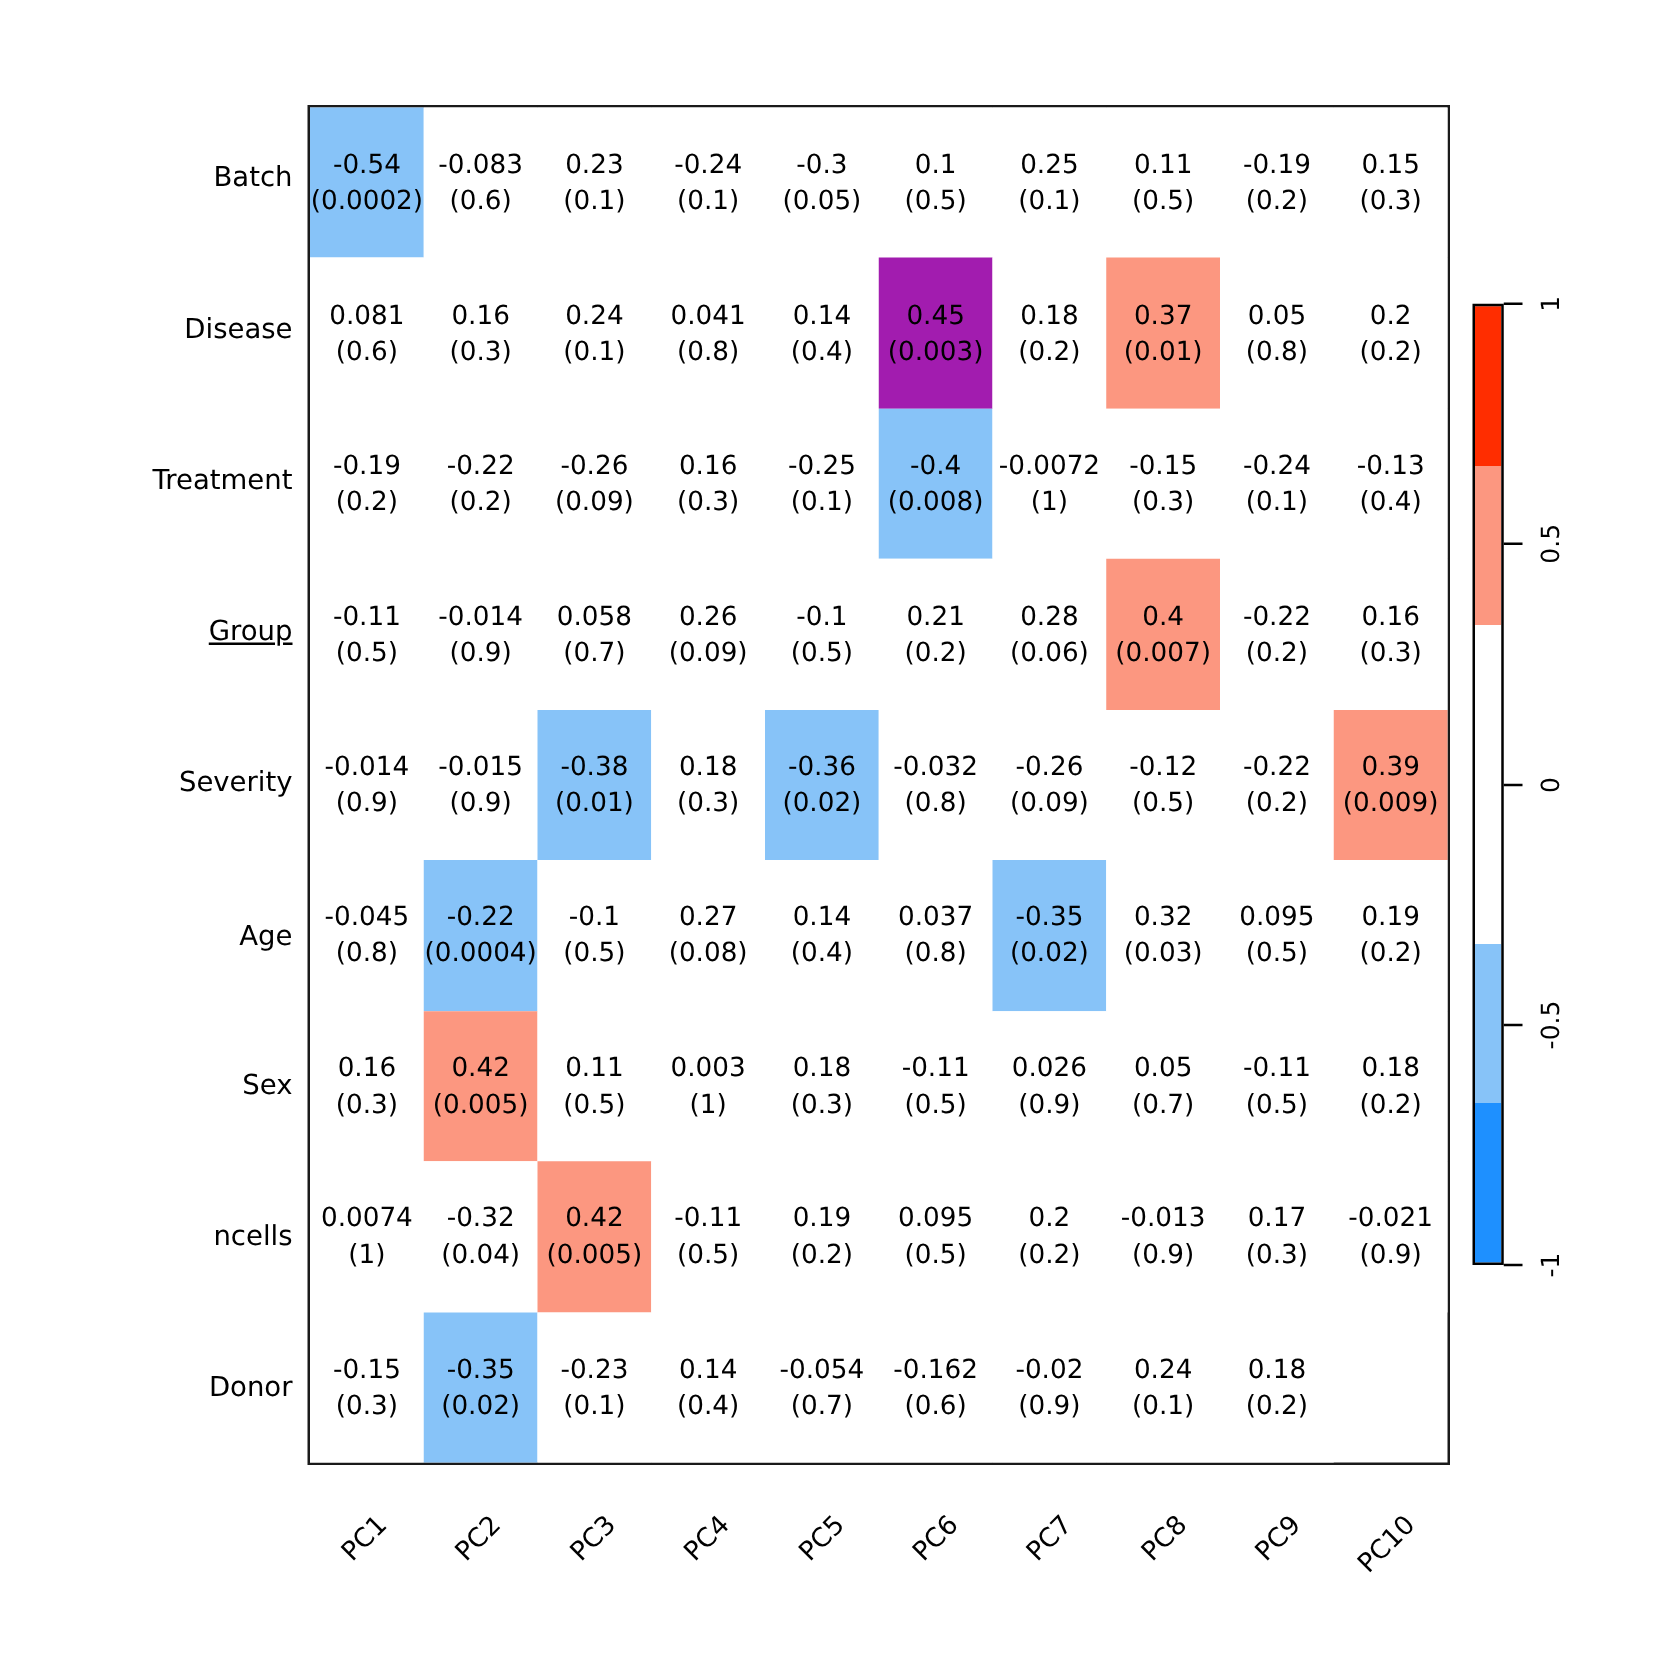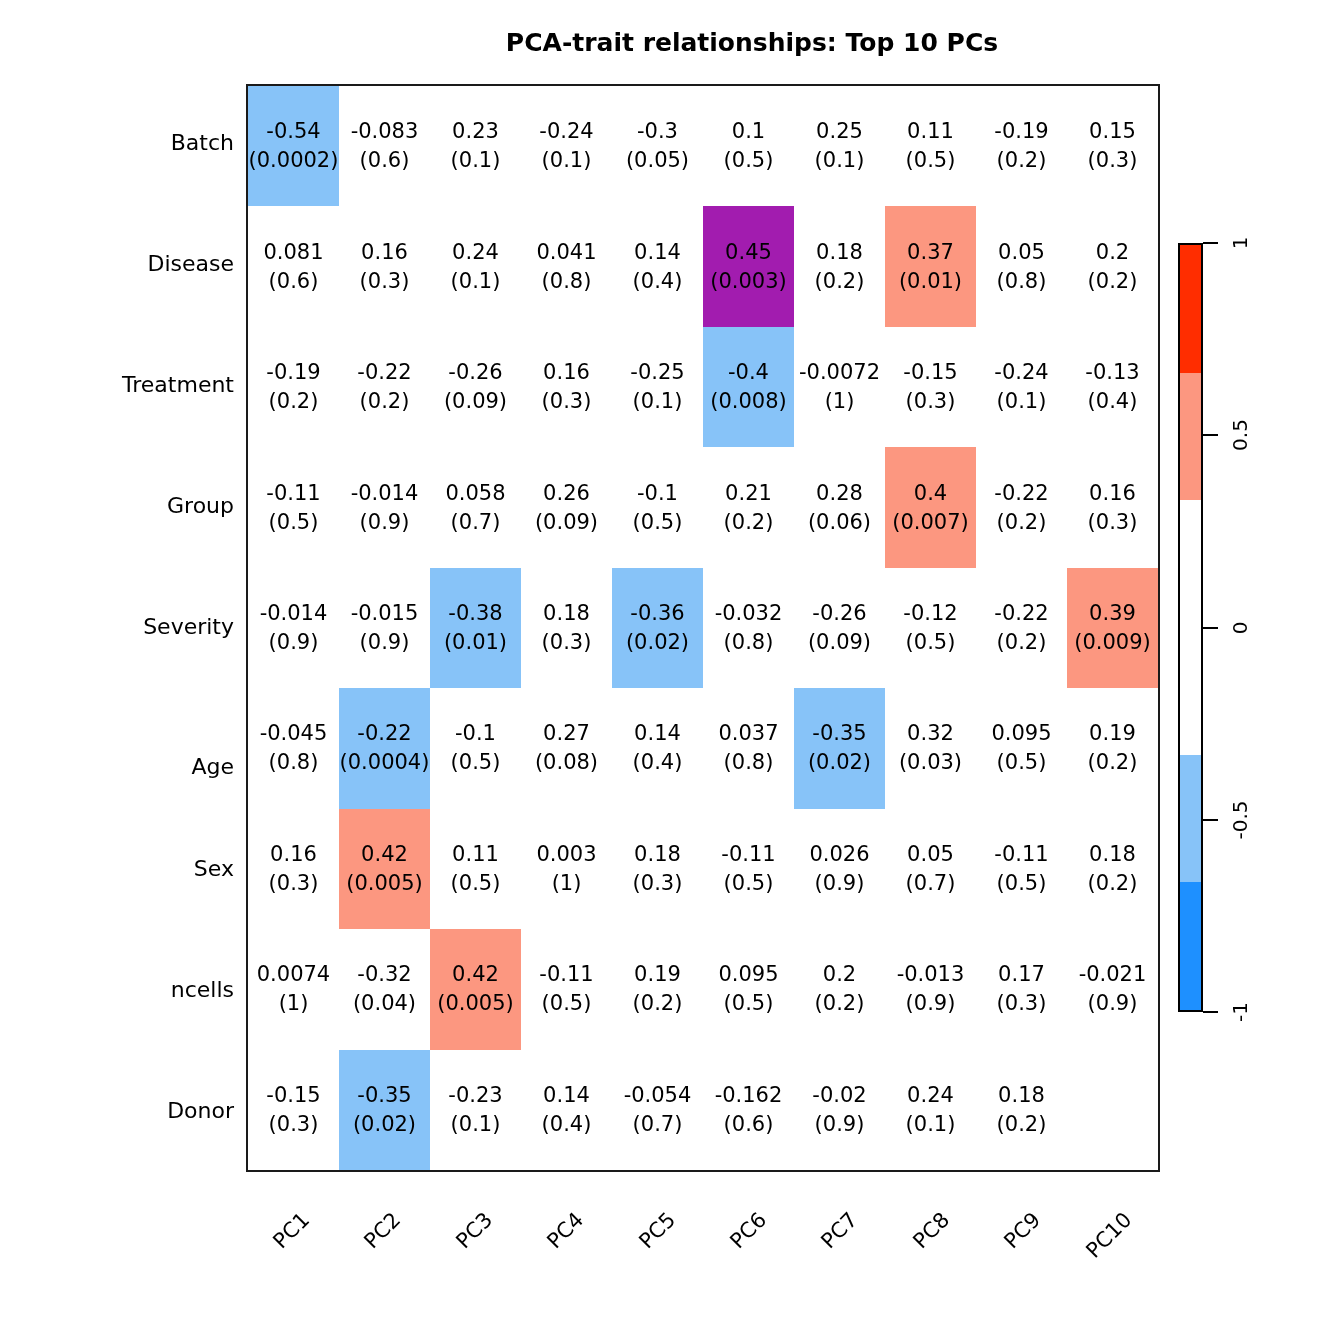--- a/index.html
+++ b/index.html
@@ -36,21 +36,20 @@
   }
   .cb-label{
     position:absolute;left:1240px;font-size:20px;white-space:nowrap;
     transform:translate(-50%,-50%) rotate(-90deg);
   }
 </style>
 </head>
 <body>
 
 <div id="canvas">
-  <div class="chart-title">PCA-trait relationships: Top 10 PCs</div>
   <div class="heatmap-box" id="hm-grid">
       <div class="hm-cell" style="background: rgb(135, 195, 248);">
         <div>-0.54</div>
         <div>(0.0002)</div>
       </div>
       <div class="hm-cell" style="background: rgb(255, 255, 255);">
         <div>-0.083</div>
         <div>(0.6)</div>
       </div>
       <div class="hm-cell" style="background: rgb(255, 255, 255);">
@@ -399,23 +398,23 @@
       </div>
       <div class="hm-cell" style="background: rgb(255, 255, 255);">
         <div>0.18</div>
         <div>(0.2)</div>
       </div>
     </div>
   <div id="row-labels">
       <div class="row-label" style="right: 1110px; top: 130.444px;">Batch</div>
       <div class="row-label" style="right: 1110px; top: 251.333px;">Disease</div>
       <div class="row-label" style="right: 1110px; top: 372.222px;">Treatment</div>
-      <div class="row-label" style="right: 1110px; top: 493.111px;">Group</div>
+      <div class="row-label" style="right: 1110px; top: 493.111px; text-decoration: underline;">Group</div>
       <div class="row-label" style="right: 1110px; top: 614px;">Severity</div>
-      <div class="row-label" style="right: 1110px; top: 754px;">Age</div>
+      <div class="row-label" style="right: 1110px; top: 737px;">Age</div>
       <div class="row-label" style="right: 1110px; top: 855.778px;">Sex</div>
       <div class="row-label" style="right: 1110px; top: 976.667px;">ncells</div>
       <div class="row-label" style="right: 1110px; top: 1097.56px;">Donor</div>
     </div>
   <div id="col-labels">
       <div class="col-label" style="right: 1038.3px; top: 1204px;">PC1</div>
       <div class="col-label" style="right: 946.9px; top: 1204px;">PC2</div>
       <div class="col-label" style="right: 855.5px; top: 1204px;">PC3</div>
       <div class="col-label" style="right: 764.1px; top: 1204px;">PC4</div>
       <div class="col-label" style="right: 672.7px; top: 1204px;">PC5</div>

